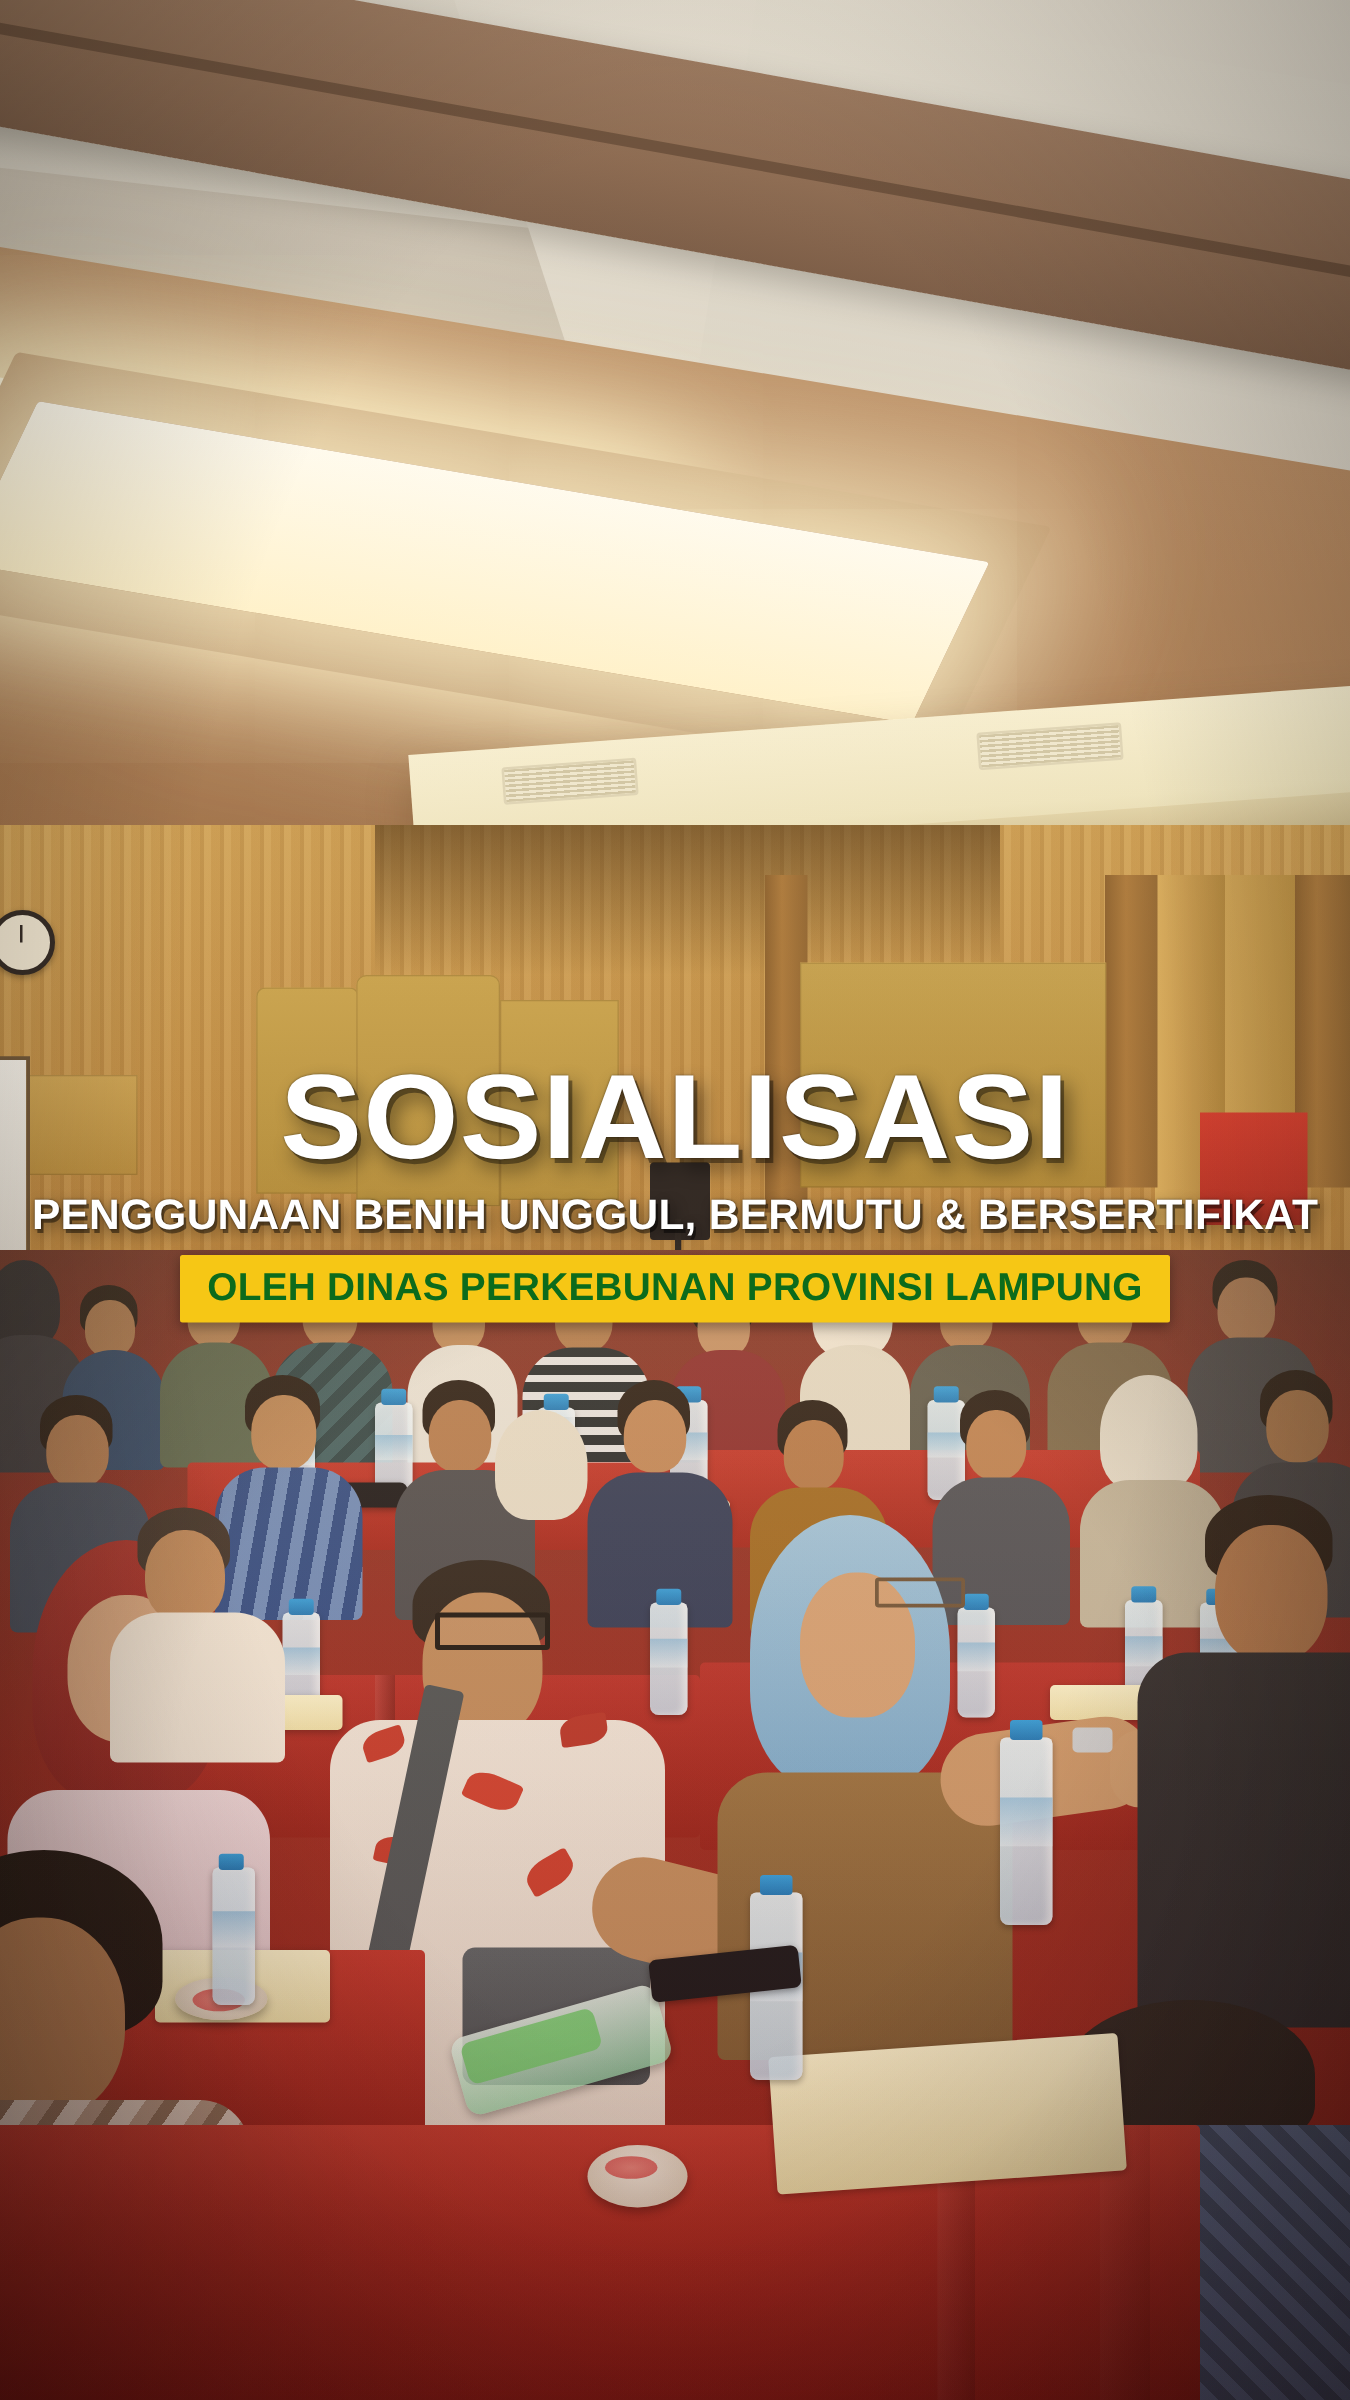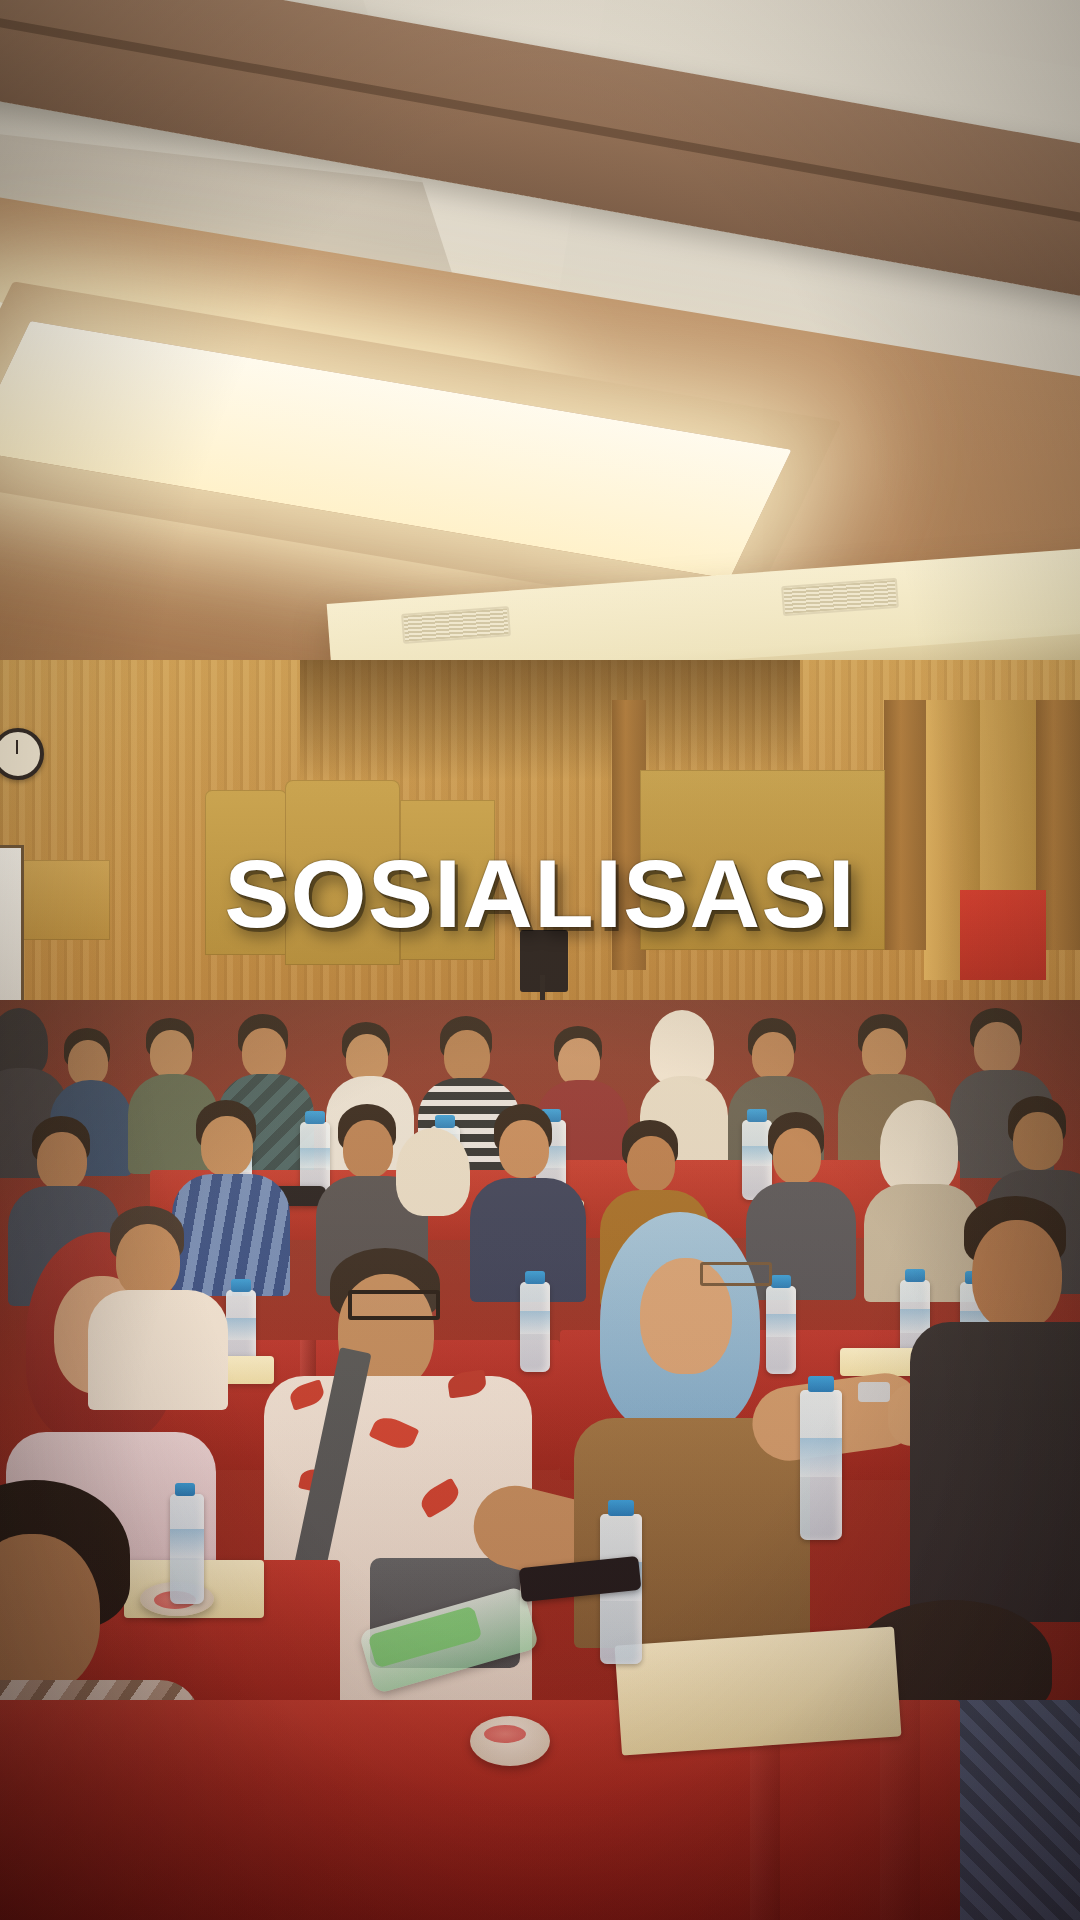--- a/index.html
+++ b/index.html
@@ -452,15 +452,19 @@
 
     <div class="warm"></div>
     <div class="vign"></div>
   </div>
 
   <div class="warm"></div>
   <div class="vign"></div>
 
   <div class="overlay">
     <div class="ttl">SOSIALISASI</div>
+    <div class="sub">PENGGUNAAN BENIH UNGGUL, BERMUTU &amp; BERSERTIFIKAT</div>
+    <div class="hlwrap">
+      <span class="hl">OLEH DINAS PERKEBUNAN PROVINSI LAMPUNG</span>
+    </div>
   </div>
 
 </div>
 
 </body></html>

